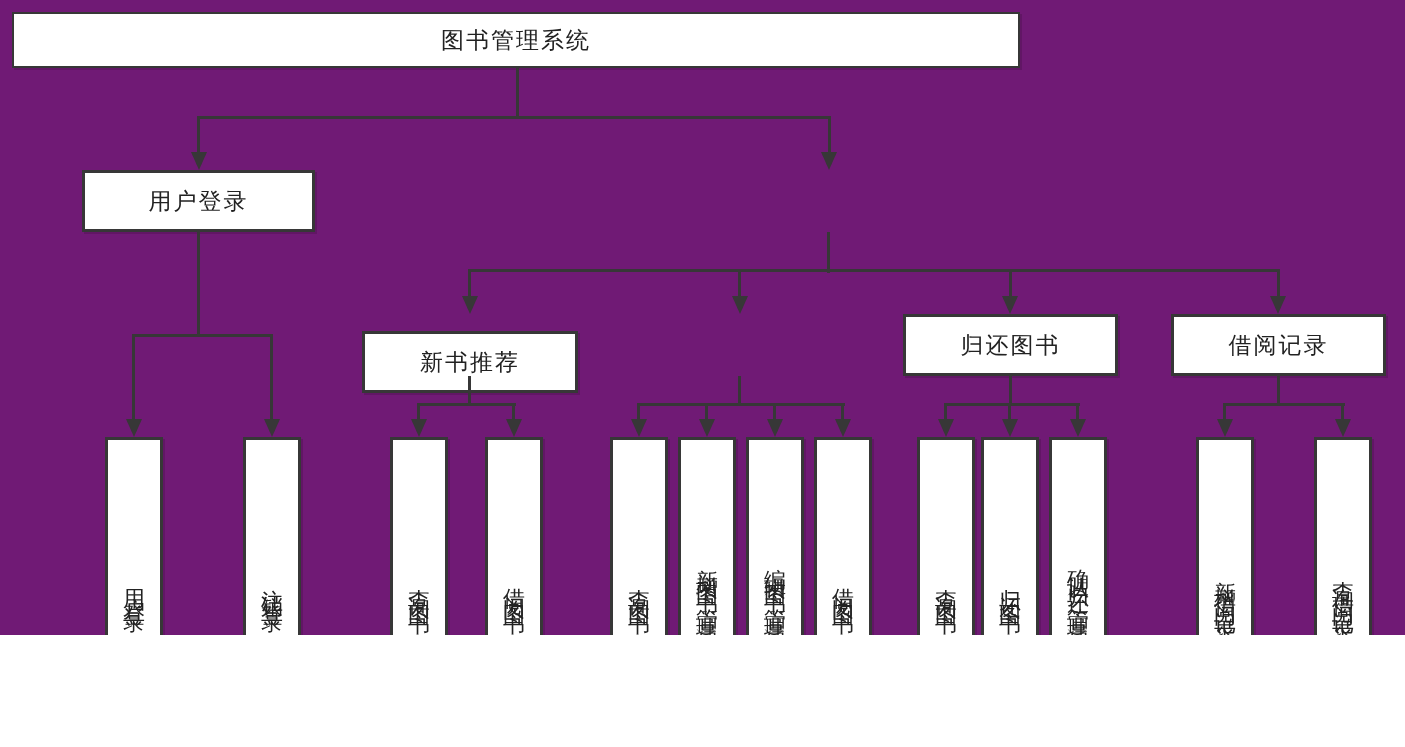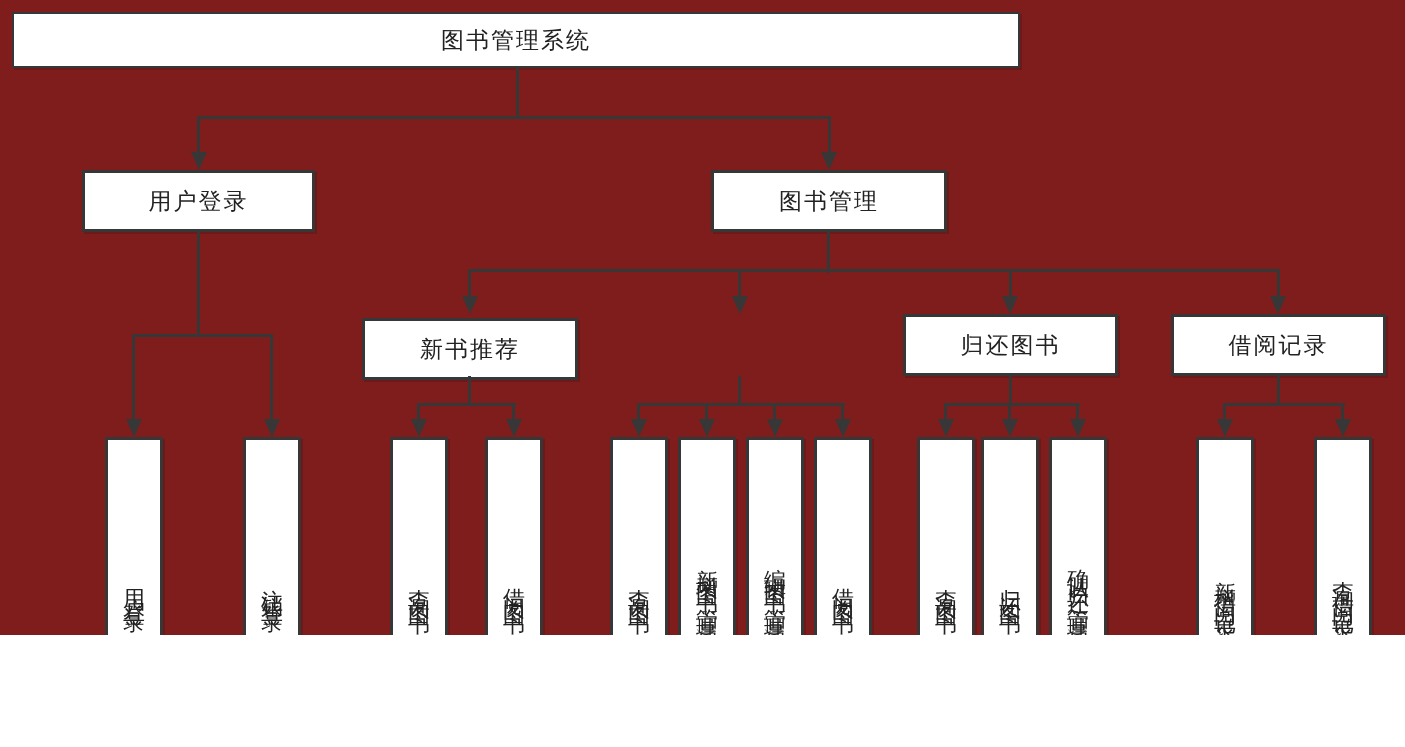--- a/index.html
+++ b/index.html
@@ -1,17 +1,17 @@
 <!DOCTYPE html>
 <html><head>
 <meta charset="utf-8">
 <style>
   html,body{margin:0;padding:0;background:#ffffff;}
   .canvas{
-    position:relative;width:1405px;height:635px;background:#7f1d1d;overflow:hidden;
+    position:relative;width:1405px;height:635px;background:#701a75;overflow:hidden;
     font-family:"Liberation Sans",sans-serif;
   }
   .box{
     position:absolute;background:#ffffff;border:3px solid #373737;box-sizing:border-box;
     display:flex;align-items:center;justify-content:center;
     box-shadow:2px 2px 0 rgba(0,0,0,0.13);
   }
   .box.l1{border-width:2px;}
   .hlabel{
     font-size:23px;letter-spacing:2px;color:#222222;white-space:nowrap;line-height:1;
@@ -45,43 +45,40 @@
   <div class="vl" style="left:516px;top:68px;height:50px"></div>
   <div class="hl" style="left:197px;top:116px;width:634px"></div>
   <div class="vl" style="left:197px;top:116px;height:40px"></div>
   <div class="arr" style="left:191px;top:152px"></div>
   <div class="vl" style="left:828px;top:116px;height:40px"></div>
   <div class="arr" style="left:821px;top:152px"></div>
 
   <div class="box" style="left:82px;top:170px;width:233px;height:62px">
     <span class="hlabel">用户登录</span>
   </div>
-  <div class="box" style="left:711px;top:170px;width:236px;height:62px">
-    <span class="hlabel">图书管理</span>
-  </div>
 
   <div class="vl" style="left:197px;top:232px;height:104px"></div>
   <div class="hl" style="left:132px;top:334px;width:141px"></div>
   <div class="vl" style="left:132px;top:334px;height:88px"></div>
   <div class="arr" style="left:126px;top:419px"></div>
   <div class="vl" style="left:270px;top:334px;height:88px"></div>
   <div class="arr" style="left:264px;top:419px"></div>
 
   <div class="vl" style="left:827px;top:232px;height:41px"></div>
   <div class="hl" style="left:468px;top:269px;width:812px"></div>
   <div class="vl" style="left:468px;top:269px;height:30px"></div>
   <div class="arr" style="left:462px;top:296px"></div>
   <div class="vl" style="left:738px;top:269px;height:30px"></div>
   <div class="arr" style="left:732px;top:296px"></div>
   <div class="vl" style="left:1009px;top:269px;height:30px"></div>
   <div class="arr" style="left:1002px;top:296px"></div>
   <div class="vl" style="left:1277px;top:269px;height:30px"></div>
   <div class="arr" style="left:1270px;top:296px"></div>
 
-  <div class="box" style="left:362px;top:318px;width:216px;height:62px">
+  <div class="box" style="left:362px;top:331px;width:216px;height:62px">
     <span class="hlabel">新书推荐</span>
   </div>
   <div class="box" style="left:903px;top:314px;width:215px;height:62px">
     <span class="hlabel">归还图书</span>
   </div>
   <div class="box" style="left:1171px;top:314px;width:215px;height:62px">
     <span class="hlabel">借阅记录</span>
   </div>
 
   <div class="vl" style="left:468px;top:376px;height:30px"></div>

